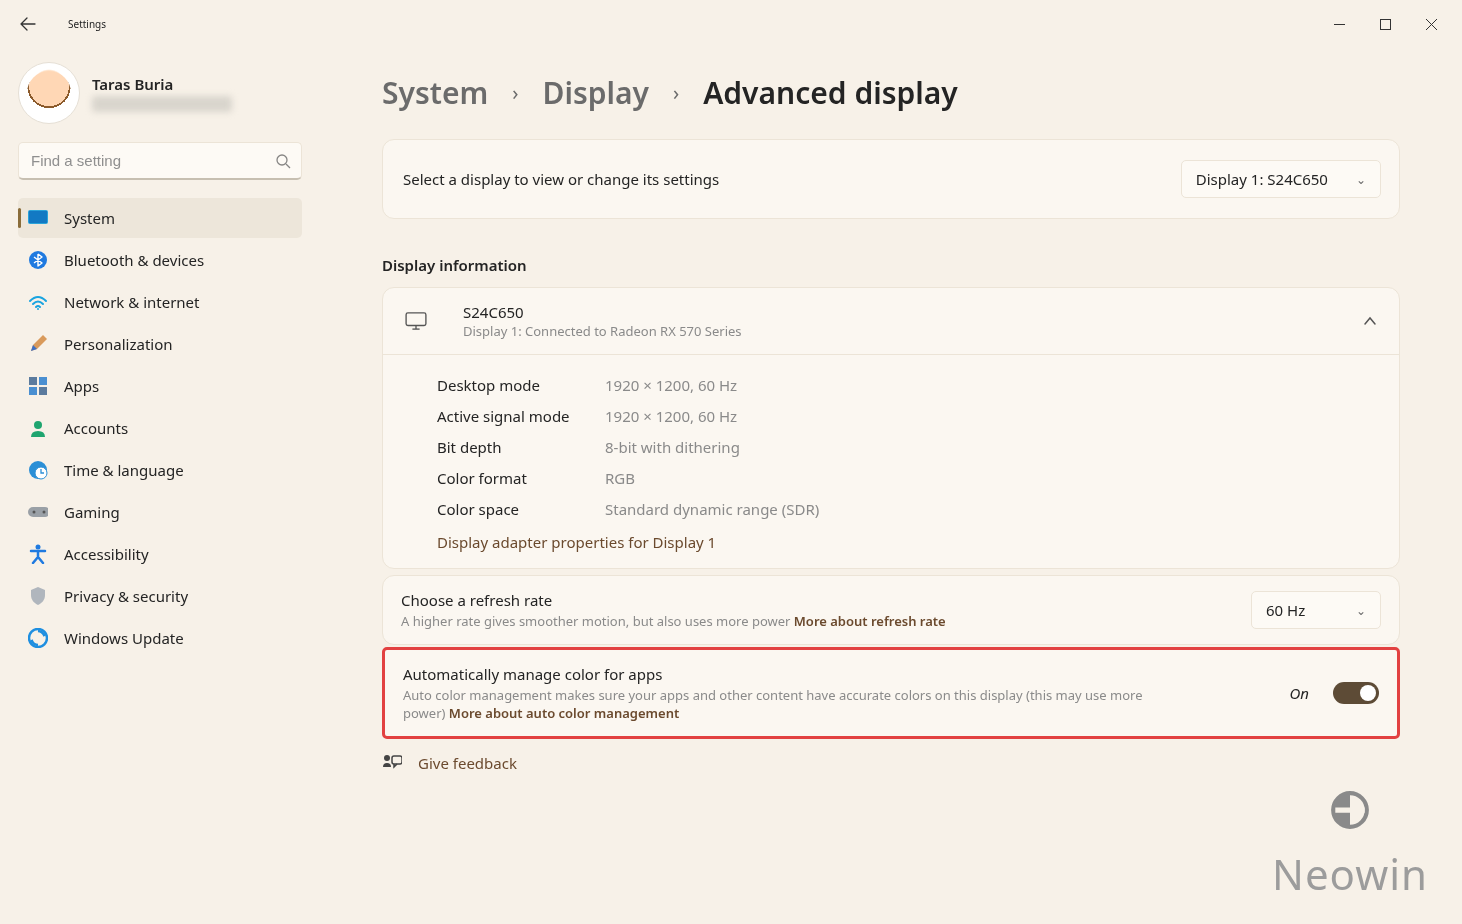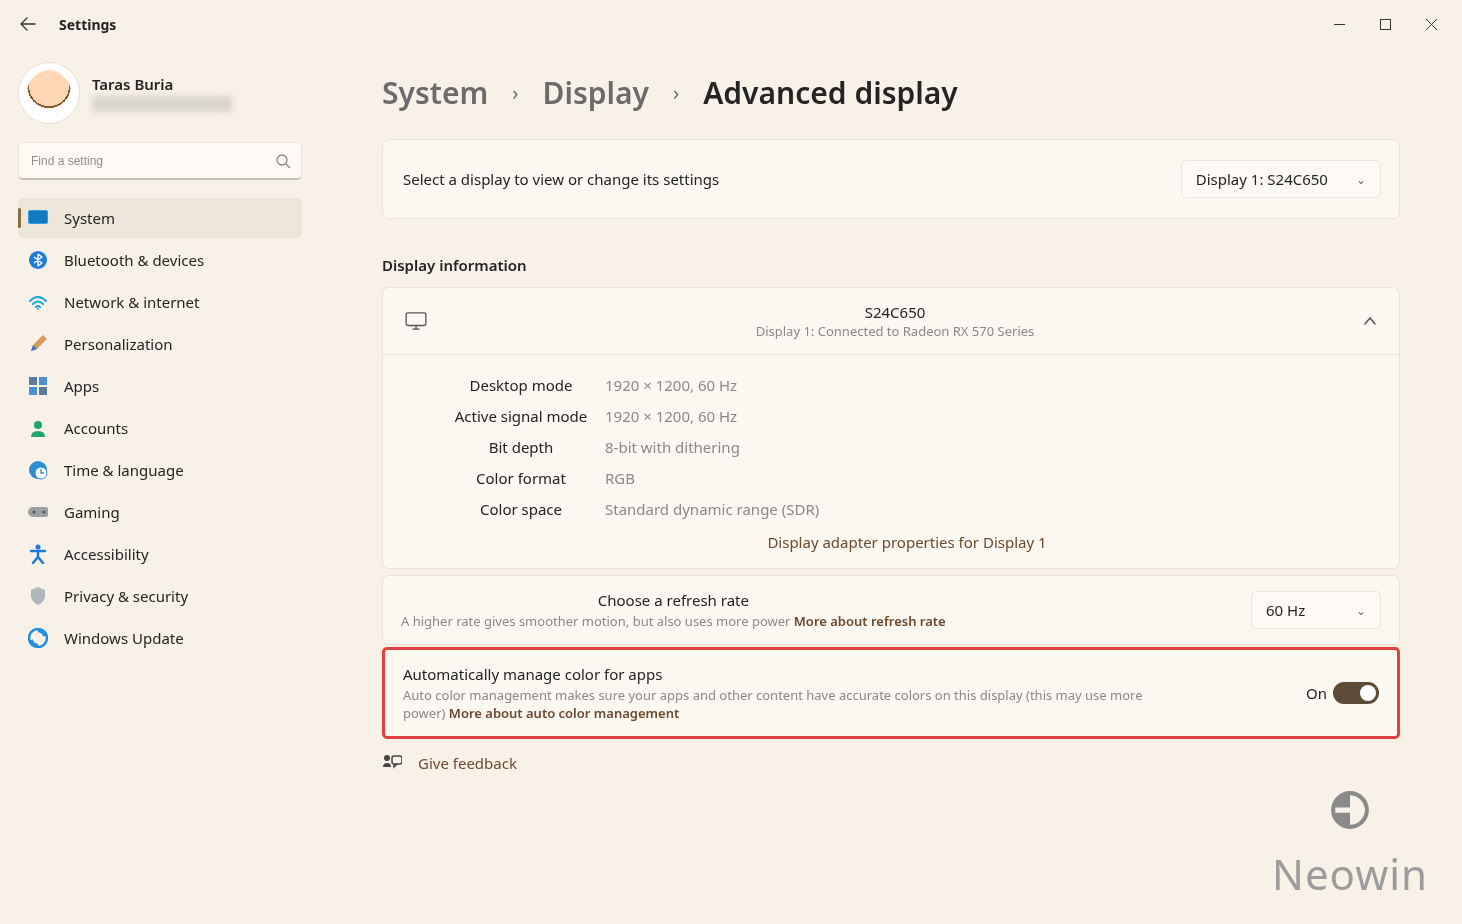--- a/index.html
+++ b/index.html
@@ -30,21 +30,21 @@
   .titlebar{
     display:flex;
     align-items:center;
     height:48px;
     padding:0 8px;
   }
   .back-btn{
     width:40px;height:40px;display:flex;align-items:center;justify-content:center;
     border-radius:4px;cursor:pointer;
   }
-  .app-title{font-size:14px;margin-left:11px;font-weight:bold;}
+  .app-title{font-size:10px;margin-left:20px;}
   .window-controls{margin-left:auto;display:flex;}
   .window-controls > div{width:46px;height:40px;display:flex;align-items:center;justify-content:center;cursor:pointer;}
   
   .layout{display:flex;height:calc(100% - 48px);}
   .sidebar{width:320px;padding:10px 18px 0 18px;flex-shrink:0;}
   .profile{display:flex;align-items:center;gap:12px;margin:4px 0 18px 0;}
   .avatar{
     width:62px;height:62px;border-radius:50%;
     background:radial-gradient(circle at 50% 40%, #ffe0c4 0%, #ffe0c4 35%, #fff 38%, #fff 100%);
     border:1px solid #e6e0d6;
@@ -57,42 +57,42 @@
   .profile-name{font-size:15px;font-weight:600;}
   .profile-email{
     width:140px;height:16px;background:#d9d5cd;filter:blur(3px);margin-top:2px;border-radius:3px;
   }
   .searchbox{
     display:flex;align-items:center;height:38px;
     background:#fdfaf5;border:1px solid var(--card-border);border-radius:5px;
     padding:0 10px;margin-bottom:18px;border-bottom:2px solid #c7bfb1;
   }
   .searchbox input{
-    flex:1;border:none;background:transparent;outline:none;font-size:12px;color:var(--text);
+    flex:1;border:none;background:transparent;outline:none;font-size:15px;color:var(--text);
   }
   .searchbox input::placeholder{color:#8f8f8f;}
   .search-icon{width:16px;height:16px;opacity:.7;}
   .nav{display:flex;flex-direction:column;gap:2px;}
   .nav-item{
     display:flex;align-items:center;gap:16px;height:40px;padding:0 10px;border-radius:5px;
     font-size:15px;cursor:pointer;position:relative;
   }
   .nav-item.selected{background:var(--selected);}
   .nav-item.selected::before{
     content:"";position:absolute;left:0;top:10px;bottom:10px;width:3px;border-radius:2px;background:#8a6d3b;
   }
   .nav-icon{width:20px;height:20px;display:flex;align-items:center;justify-content:center;}
   
   .main{flex:1;padding:24px 62px 0 62px;overflow:auto;}
   .breadcrumb{display:flex;align-items:center;gap:24px;font-size:30px;margin-bottom:26px;}
   .crumb{color:var(--text-muted);cursor:pointer;font-weight:600;}
   .crumb.current{color:var(--text);font-weight:600;}
   .chev{color:var(--text-muted);font-size:20px;}
   .card{
-    background:var(--card);border:1px solid var(--card-border);border-radius:7px;text-align:center;
+    background:var(--card);border:1px solid var(--card-border);border-radius:12px;
   }
   .select-display-card{
     display:flex;align-items:center;justify-content:space-between;padding:20px 18px 20px 20px;margin-bottom:36px;
   }
   .dropdown{
     display:flex;align-items:center;gap:28px;background:#fdfaf5;border:1px solid var(--card-border);
     border-radius:5px;padding:8px 14px;cursor:pointer;font-size:15px;
   }
   .dropdown .chev-down{font-size:12px;color:var(--text-muted);}
   .section-title{font-size:15px;font-weight:600;margin-bottom:12px;}
@@ -113,21 +113,21 @@
     display:flex;align-items:center;justify-content:space-between;padding:14px 18px;margin-bottom:2px;
   }
   .rc-left{max-width:780px;}
   .rc-title{font-size:15px;}
   .rc-sub{font-size:13px;color:var(--text-light);margin-top:2px;}
   .rc-sub a{color:var(--accent-link);text-decoration:none;font-weight:600;cursor:pointer;}
   .color-card{
     display:flex;align-items:center;justify-content:space-between;padding:14px 18px;
     border:3px solid var(--highlight-red);border-radius:5px;background:var(--card);
   }
-  .toggle-wrap{display:flex;align-items:center;gap:6px;}
+  .toggle-wrap{display:flex;align-items:center;gap:24px;font-style:italic;}
   .toggle-label{font-size:15px;}
   .toggle{
     width:46px;height:22px;border-radius:12px;background:var(--toggle-on);position:relative;cursor:pointer;
   }
   .toggle::after{
     content:"";position:absolute;right:3px;top:3px;width:16px;height:16px;border-radius:50%;background:#fff;
   }
   .feedback{display:flex;align-items:center;gap:16px;margin-top:14px;color:var(--accent-link);font-size:15px;cursor:pointer;}
   
   .watermark{

